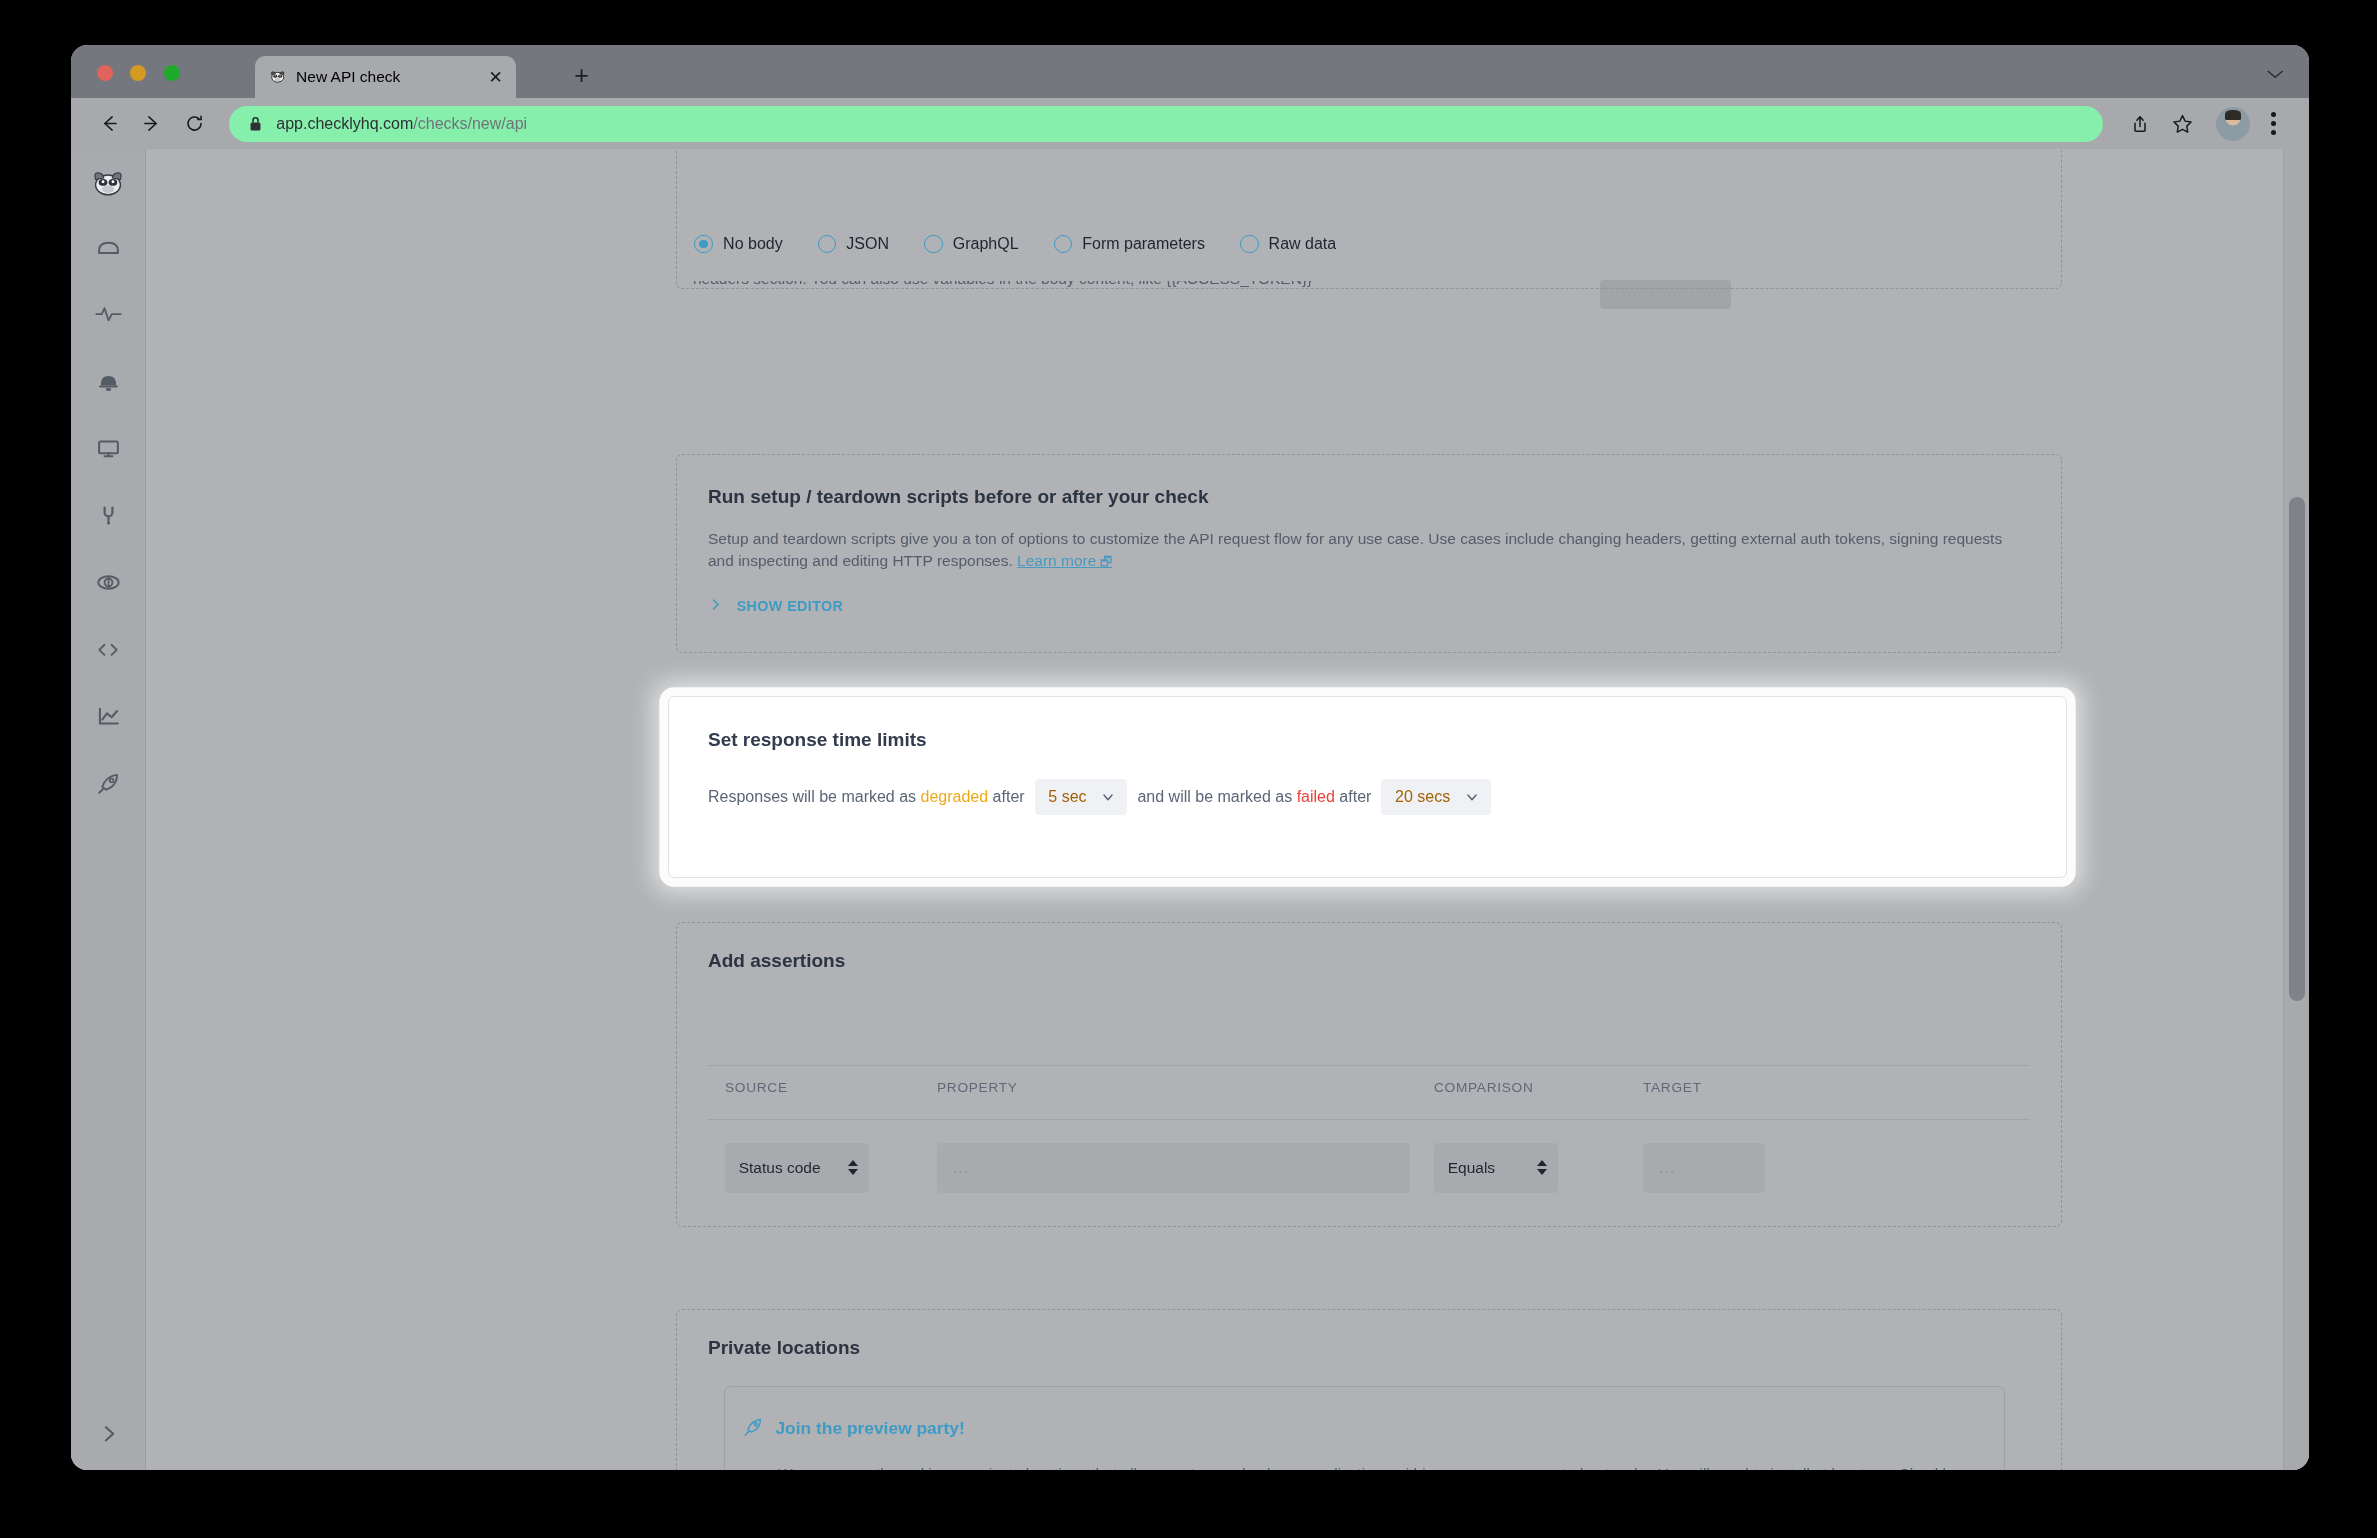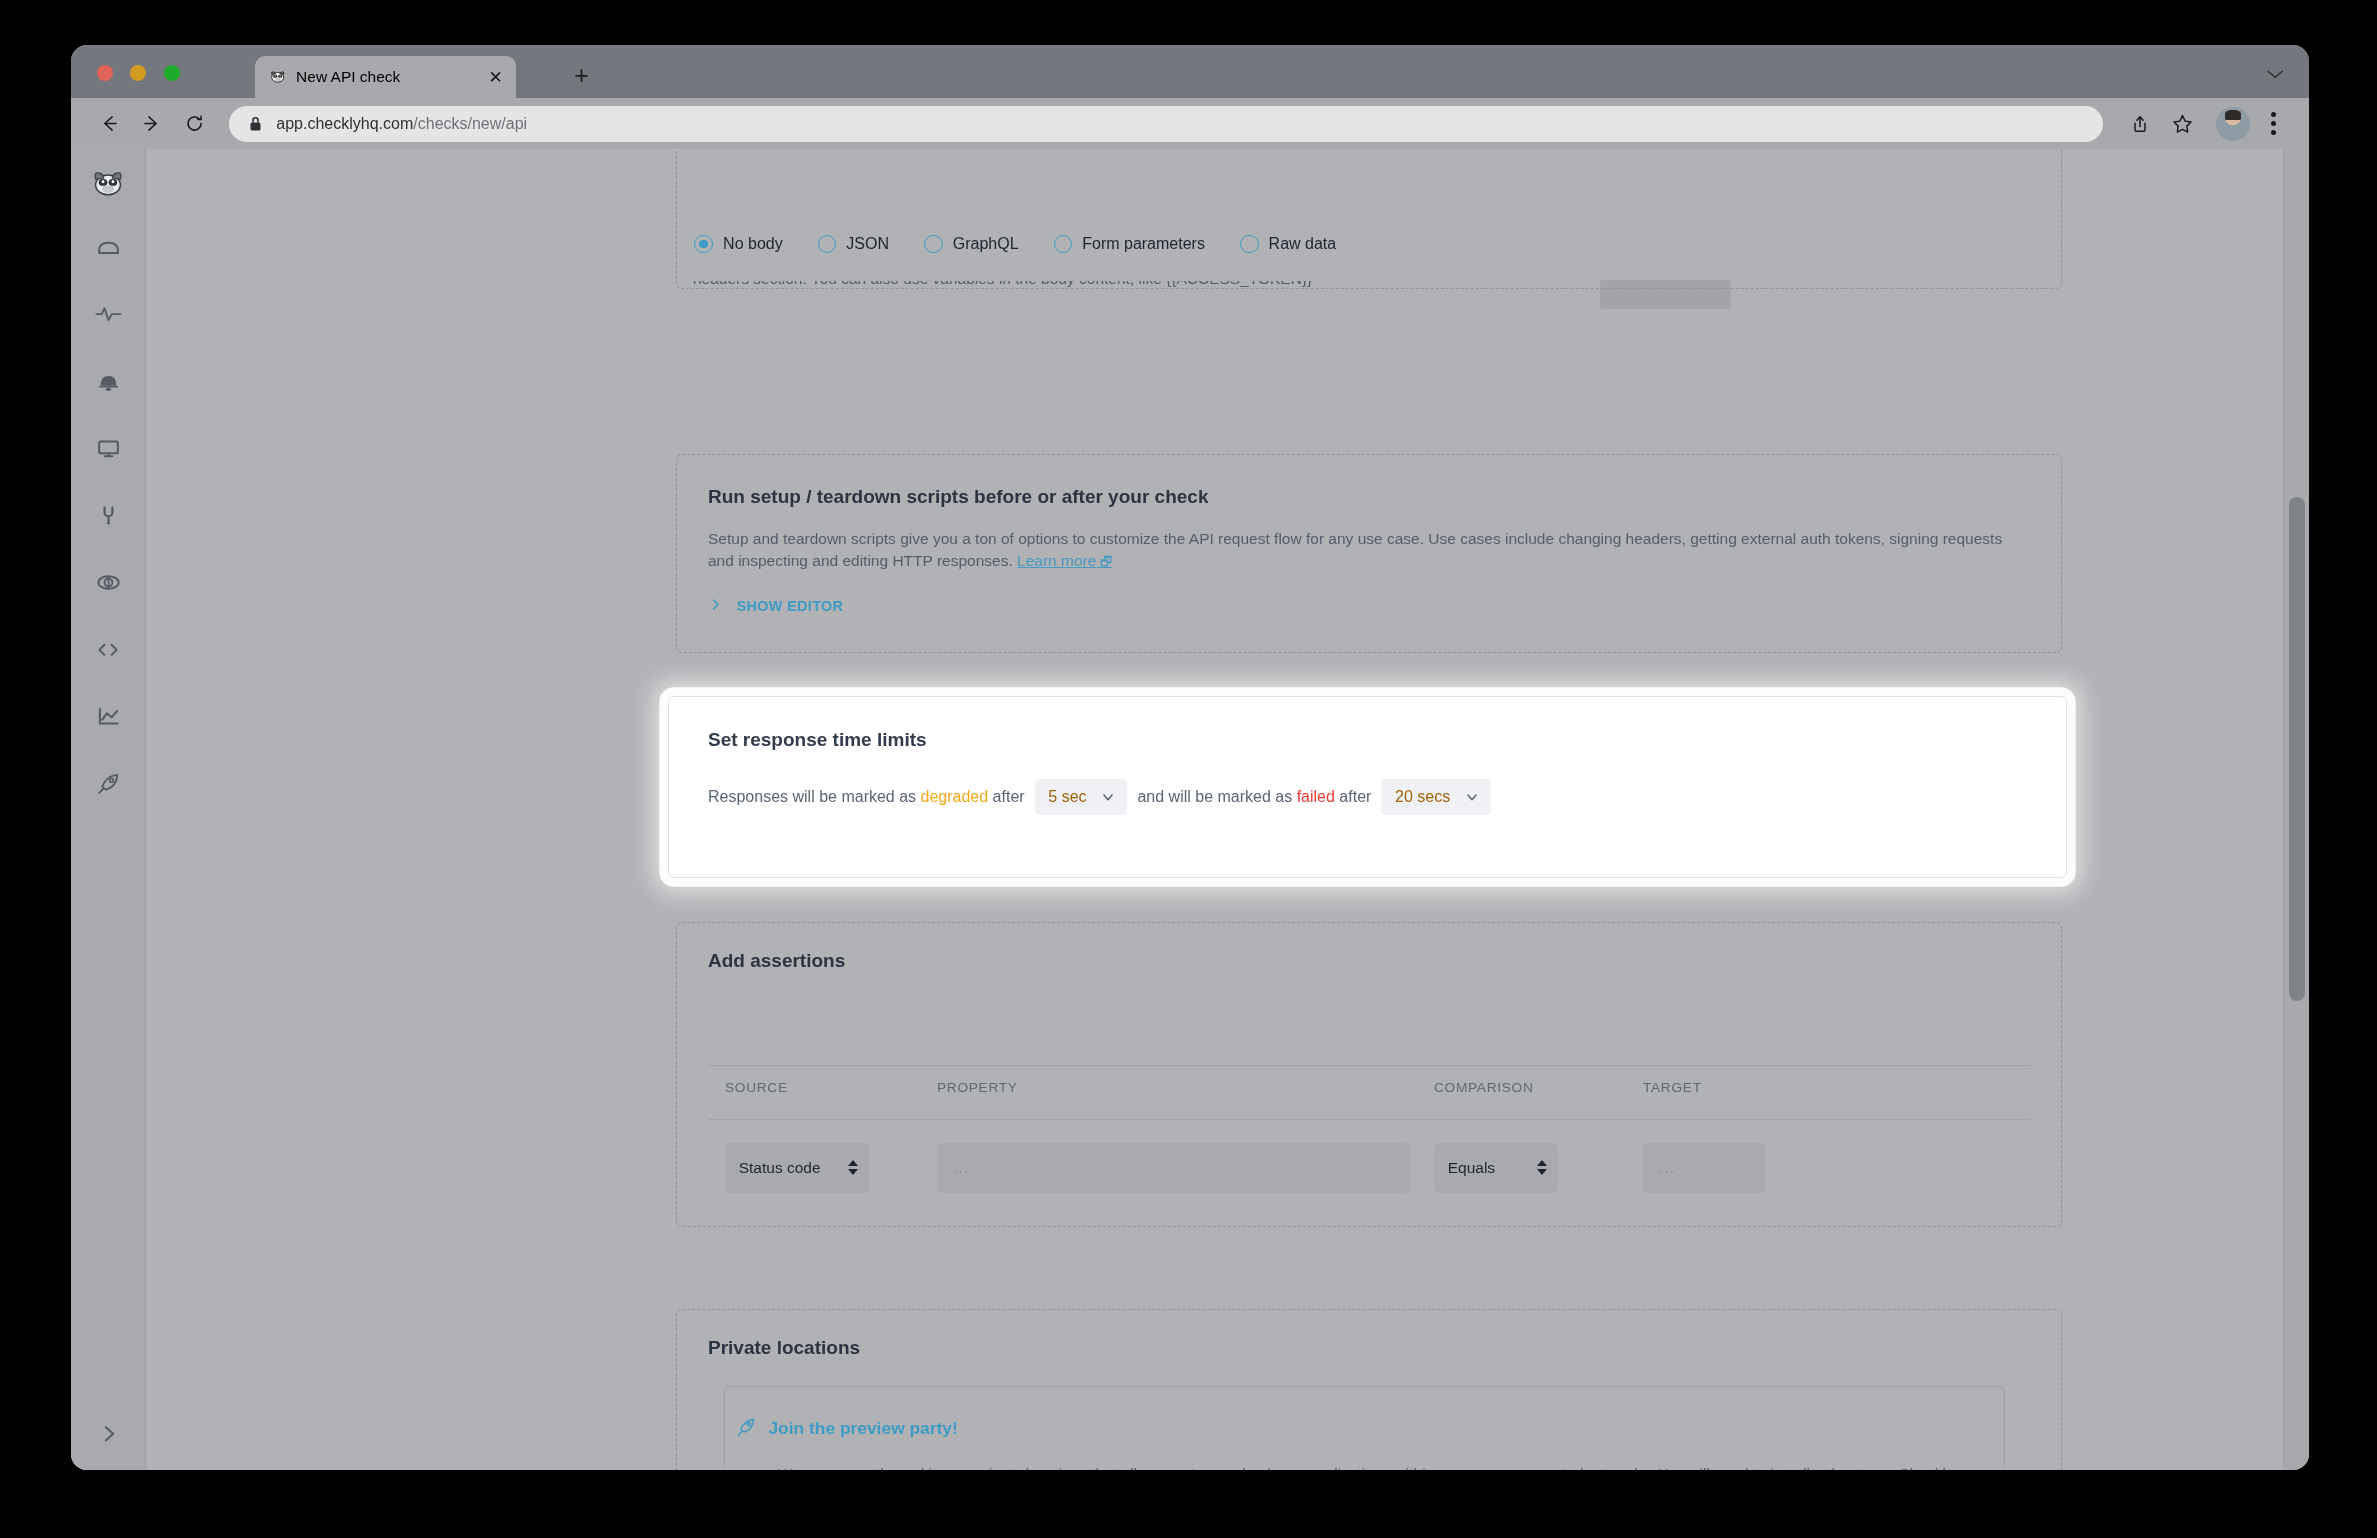--- a/index.html
+++ b/index.html
@@ -80,21 +80,21 @@
   }
   .nav-btn {
     width: 39px; height: 39px;
     display: flex; align-items: center; justify-content: center;
     color: #17191c;
   }
   #omnibox {
     flex: 1;
     height: 36px;
     margin: 0 13.7px 0 11.2px;
-    background: #e5e5e5;
+    background: #86efac;
     border-radius: 18px;
     display: flex; align-items: center;
     padding: 0 18.7px;
     min-width: 0;
   }
   #lock-icon { width: 15px; height: 17.4px; flex: 0 0 15px; }
   #omnibox-url {
     margin-left: 13.7px;
     font-size: 16px;
     color: #2d3034;
@@ -306,21 +306,21 @@
   
   #card-private-locations { top: 1160px; height: 323px; }
   #card-private-locations .card-title { position: absolute; left: 31px; top: 27px; }
   #preview-panel {
     position: absolute; left: 47px; top: 76px;
     width: 1281px; height: 311px;
     border: 0.6px solid #9ea1a6;
     border-radius: 6.2px;
   }
   #preview-party-header {
-    position: absolute; left: 10px; top: 30px;
+    position: absolute; left: 17px; top: 30px;
     display: flex; align-items: center; gap: 12.4px;
   }
   #preview-party-title { font-size: 17.4px; font-weight: 700; color: #3e9cc4; }
   #preview-party-text {
     position: absolute; left: 53px; top: 76px; width: 1206px;
     font-size: 15.5px; color: #545d6b; line-height: 1.44;
   }
 
   
   #page-scrollbar {

